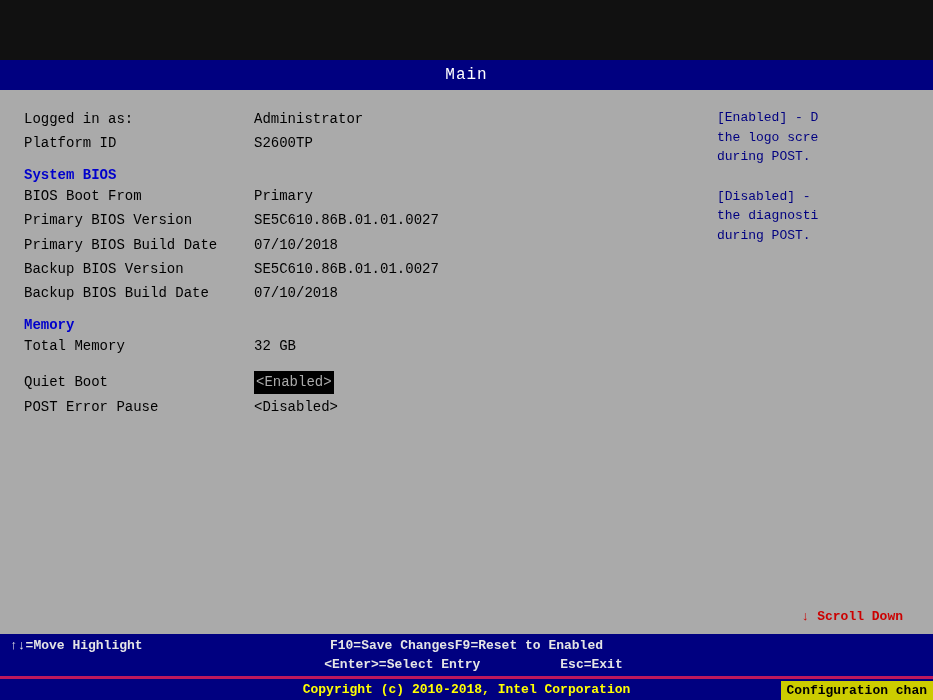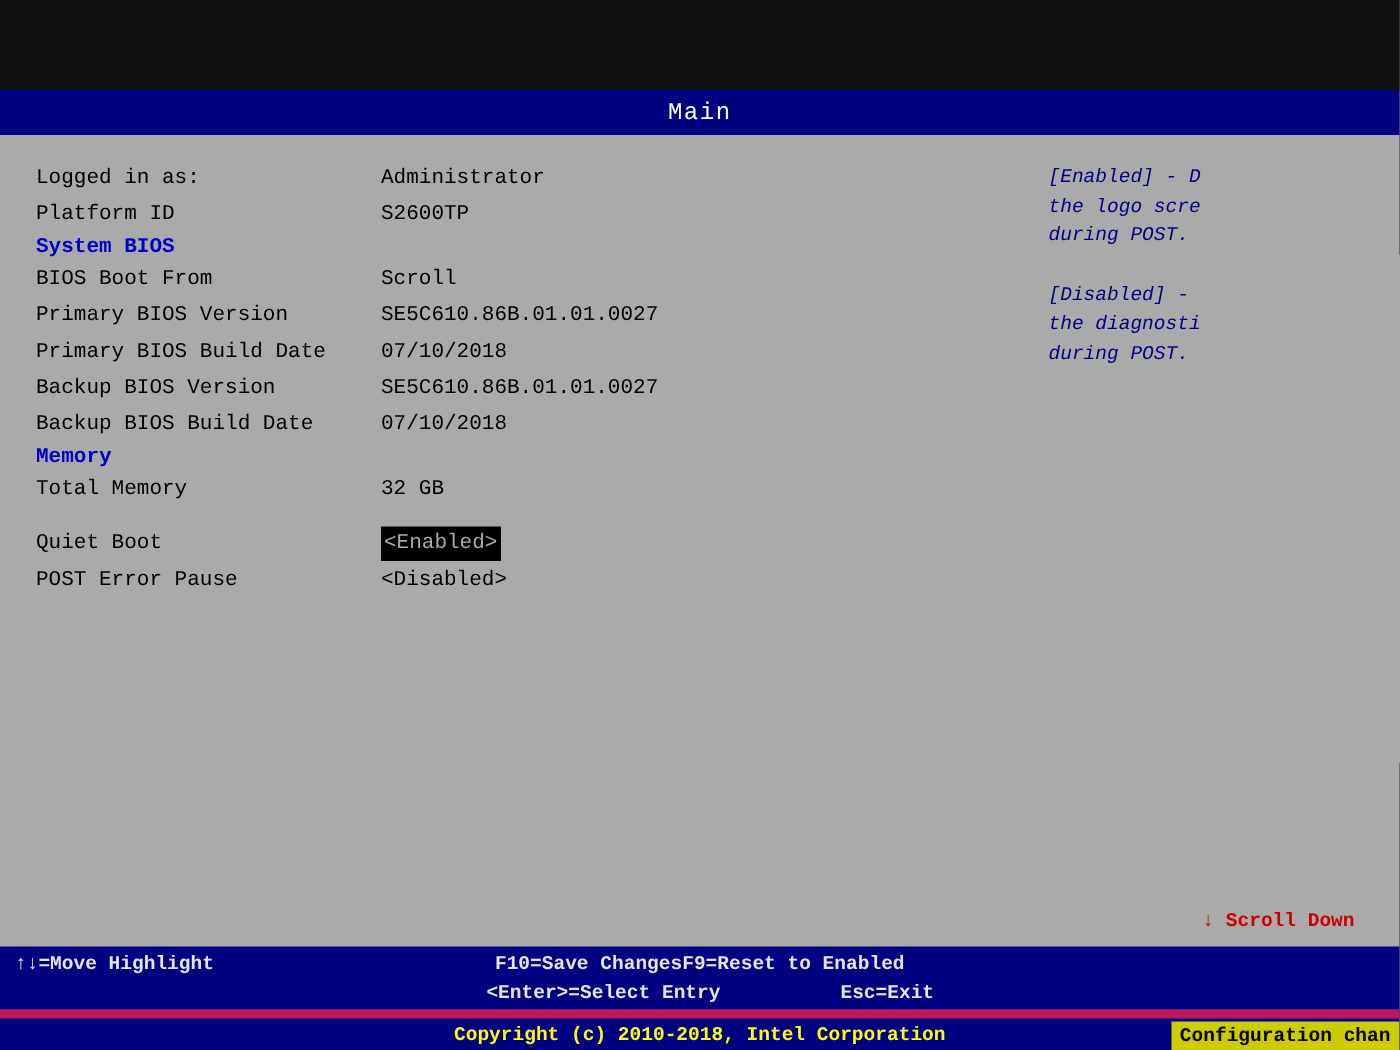--- a/index.html
+++ b/index.html
@@ -44,41 +44,40 @@
       padding: 6px 0;
       font-size: 16px;
       font-weight: normal;
       letter-spacing: 1px;
     }
 
     
     .content-area {
       flex: 1;
       background: #aaaaaa;
-      padding: 18px 24px 10px 24px;
+      padding: 18px 6px 10px 24px;
       display: flex;
       position: relative;
       overflow: hidden;
     }
 
     .left-panel {
       flex: 1;
       display: flex;
       flex-direction: column;
       gap: 0;
     }
 
     .right-panel {
       width: 220px;
       font-size: 13px;
       color: #000080;
       padding-left: 10px;
       line-height: 1.5;
       overflow: hidden;
-      font-style: italic;
     }
 
     .info-row {
       display: flex;
       margin-bottom: 2px;
       font-size: 14px;
       color: #000;
       line-height: 1.6;
     }
 
@@ -89,20 +88,21 @@
     }
 
     .info-value {
       color: #000;
     }
 
     .section-title {
       color: #0000cc;
       font-size: 14px;
       font-weight: bold;
+      margin-top: 10px;
       margin-bottom: 2px;
     }
 
     .highlight-value {
       background: #000;
       color: #aaa;
       padding: 0 2px;
       text-align: center;
     }
 
@@ -169,21 +169,21 @@
         </div>
         <div class="info-row">
           <span class="info-label">Platform ID</span>
           <span class="info-value">S2600TP</span>
         </div>
 
         <div class="section-title">System BIOS</div>
 
         <div class="info-row">
           <span class="info-label">BIOS Boot From</span>
-          <span class="info-value">Scroll</span>
+          <span class="info-value">Primary</span>
         </div>
         <div class="info-row">
           <span class="info-label">Primary BIOS Version</span>
           <span class="info-value">SE5C610.86B.01.01.0027</span>
         </div>
         <div class="info-row">
           <span class="info-label">Primary BIOS Build Date</span>
           <span class="info-value">07/10/2018</span>
         </div>
         <div class="info-row">
@@ -235,20 +235,20 @@
           <span class="nav-item" style="font-size:13px;">F10=Save Changes</span>
           <span class="nav-item" style="font-size:13px;">F9=Reset to Enabled</span>
         </div>
       </div>
       <div style="background:#000080; padding:2px 10px 4px 24px; display:flex; align-items:flex-start; position:relative;">
         <div style="flex:1; display:flex; justify-content:center; gap:80px;">
           <span class="nav-item" style="font-size:13px;">&lt;Enter&gt;=Select Entry</span>
           <span class="nav-item" style="font-size:13px;">Esc=Exit</span>
         </div>
       </div>
-      <div style="background:#000080; padding:3px 10px; border-top:6px solid #be185d; display:flex; justify-content:center; position:relative;">
+      <div style="background:#000080; padding:3px 10px; border-top:3px solid #be185d; display:flex; justify-content:center; position:relative;">
         <span class="copyright">Copyright (c) 2010-2018, Intel Corporation</span>
         <div class="config-change" style="position:absolute; right:0; bottom:0; background:#cccc00; color:#000; font-size:13px; font-weight:bold; padding:2px 6px; font-family:'Courier New',monospace;">Configuration chan</div>
       </div>
     </div>
 
   </div>
 </div>
 
 </body></html>

